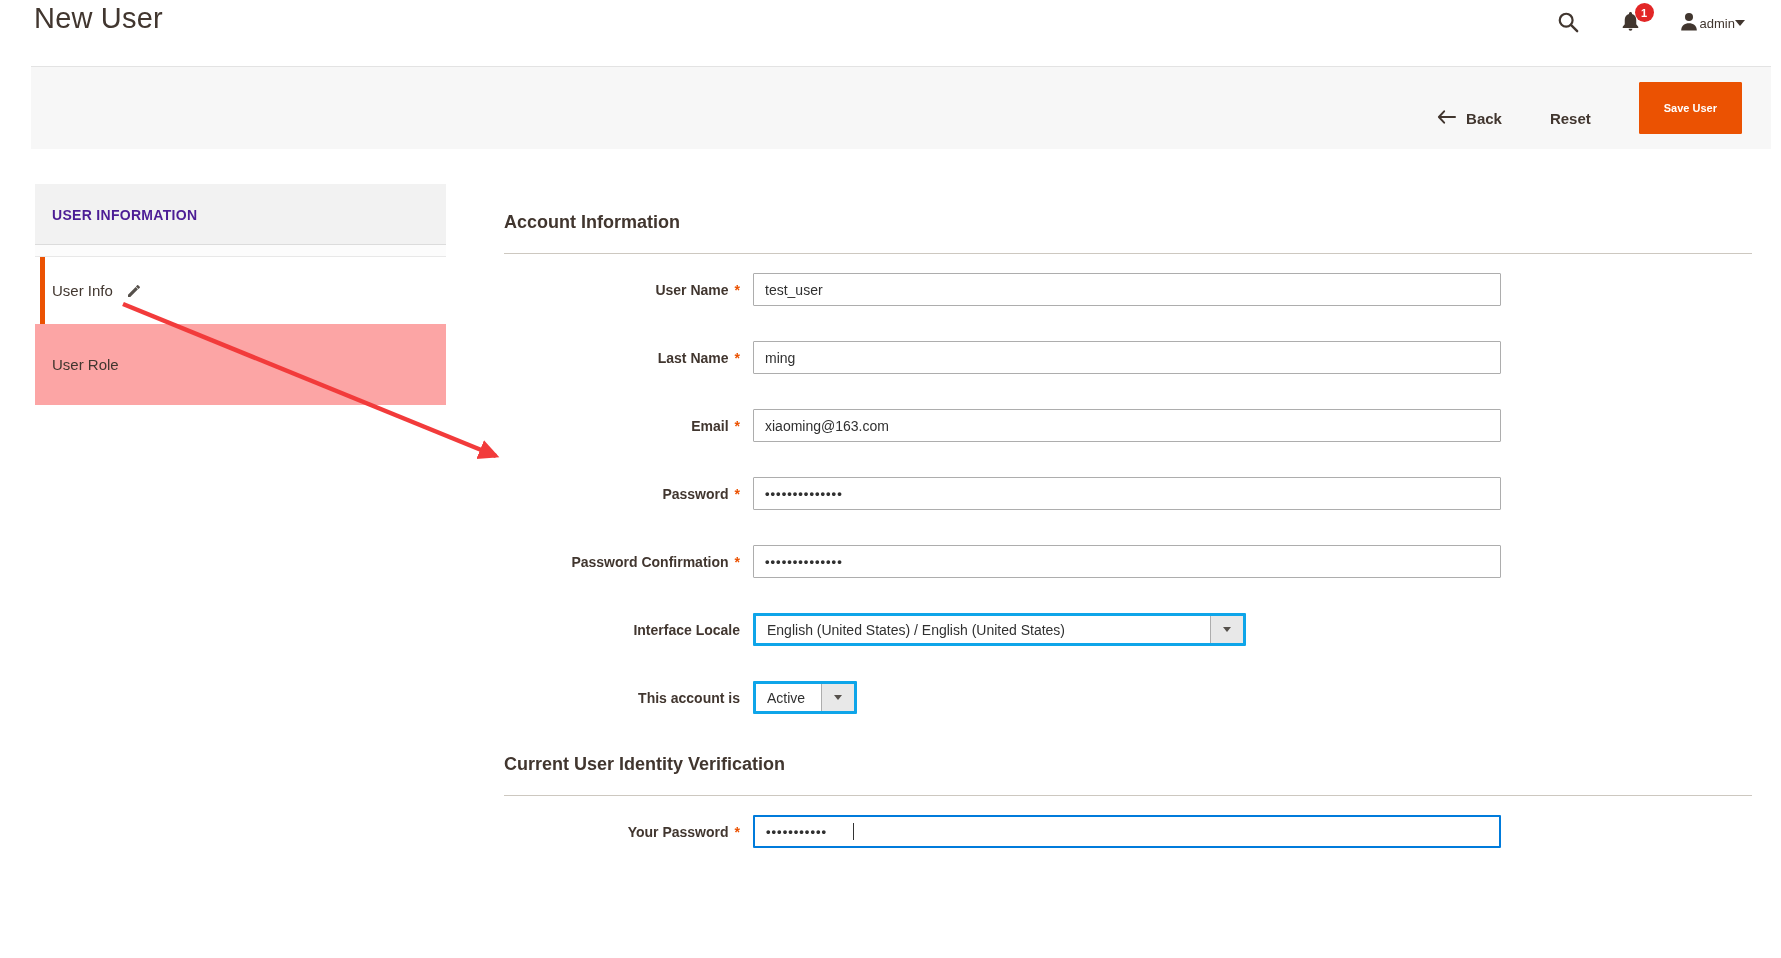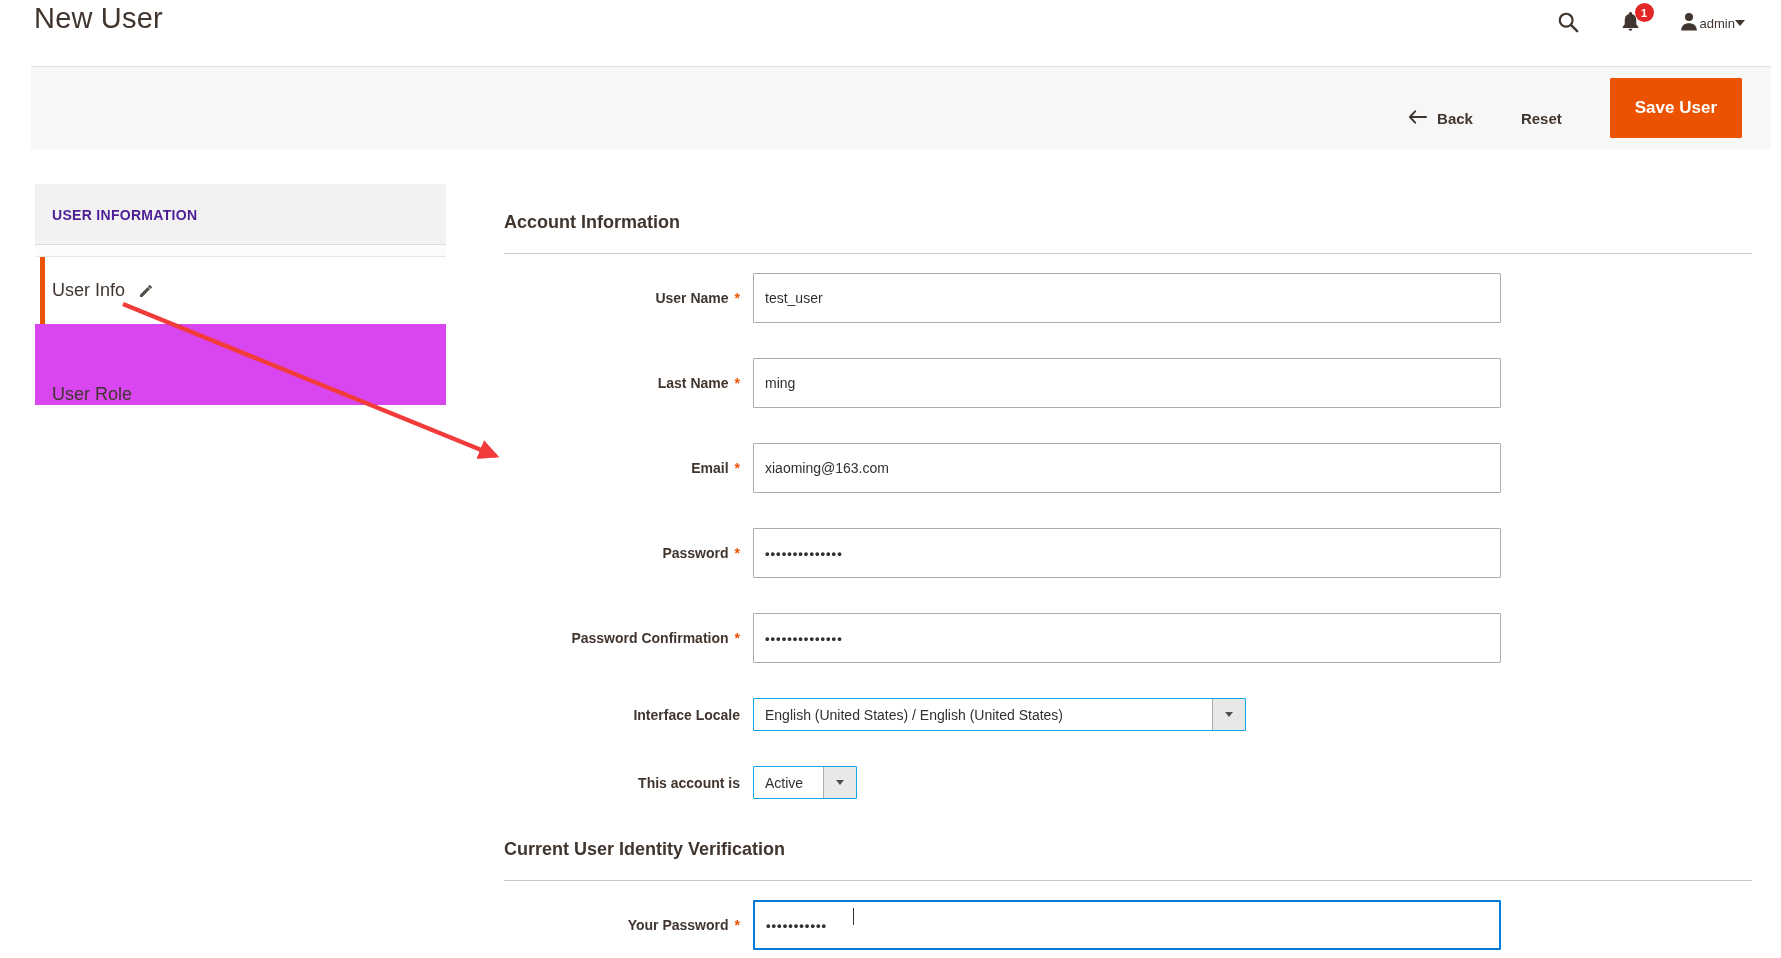--- a/index.html
+++ b/index.html
@@ -18,46 +18,46 @@
     background:#e22626; color:#fff; font-size:11px; font-weight:700; display:flex; align-items:center; justify-content:center; padding:0 4px; }
   .admin-menu { display:flex; align-items:center; background:none; border:none; cursor:pointer; }
   .admin-name { font-size:13px; color:#41362f; }
   .caret-down { width:0; height:0; border-left:5px solid transparent; border-right:5px solid transparent; border-top:6px solid #41362f; }
 
   
   .toolbar { position:absolute; left:31px; top:66px; width:1740px; height:83px; background:#f7f7f7; border-top:1px solid #e3e3e3;
     display:flex; align-items:center; justify-content:flex-end; gap:48px; padding-right:29px; }
   .link-btn { display:flex; align-items:center; gap:10px; background:none; border:none; cursor:pointer;
     font-size:15px; font-weight:600; color:#41362f; font-family:inherit;margin-top:20px; }
-  .primary-btn { background:#eb5202; border:1px solid #eb5202; color:#fff; font-weight:700; font-size:17px;
+  .primary-btn { background:#eb5202; border:1px solid #eb5202; color:#fff; font-weight:700; font-size:11px;
     padding:19px 24px; cursor:pointer; font-family:inherit; border-radius:1px; }
 
   
   .sidebar { position:absolute; left:35px; top:184px; width:411px; }
   .sidebar-heading { background:#f2f2f2; border-bottom:1px solid #dcdcdc; padding:23px 17px 21px;
     font-size:14px; font-weight:700; color:#4c1d95; letter-spacing:.3px; }
   .sidebar-gap { height:12px; border-bottom:1px solid #e8e8e8; background:#fcfcfc; }
-  .sidebar-item { position:relative; display:flex; align-items:center; padding:0 17px; font-size:18px; color:#41362f; cursor:pointer; }
+  .sidebar-item { position:relative; display:flex; align-items:center; padding:0 17px; font-size:15px; color:#41362f; cursor:pointer; }
   .sidebar-item.active { background:#fff; height:67px; }
   .sidebar-item.active::before { content:""; position:absolute; left:5px; top:0; bottom:0; width:5px; background:#eb5202; }
-  .sidebar-item.inactive { background:#d946ef; height:81px;align-items:flex-end; }
+  .sidebar-item.inactive { background:#fca5a5; height:81px; }
   .pencil { margin-left:13px; display:inline-flex; }
 
   
   .form-area { position:absolute; left:504px; top:212px; width:1248px; }
   .section-heading { font-size:18px; font-weight:600; color:#41362f; margin:0 0 20px; }
   .section-rule { border:none; border-top:1px solid #cdc8c0; margin:0 0 19px; }
   .field-row { display:flex; align-items:center; margin-bottom:35px; }
   .field-label { width:249px; text-align:right; padding-right:13px; font-size:14px; font-weight:600; color:#41362f; }
   .req { color:#eb5202; margin-left:6px; font-weight:700; }
-  .text-input { width:748px; height:50px; border:1px solid #adadad; border-radius:1px; background:#fff;
+  .text-input { width:748px; height:33px; border:1px solid #adadad; border-radius:1px; background:#fff;
     padding:0 11px; font-size:14px; color:#303030; font-family:inherit; outline:none; }
   .pwd { font-weight:700; letter-spacing:1px; font-size:13px; }
   .text-input.focused { border:2px solid #007bdb; }
-  .fake-select { display:flex; align-items:stretch; height:33px; border:1px solid #0ea5e9; border-radius:1px; background:#fff; cursor:pointer; }
+  .fake-select { display:flex; align-items:stretch; height:33px; border:3px solid #0ea5e9; border-radius:1px; background:#fff; cursor:pointer; }
   .fake-select .sel-text { display:flex; align-items:center; padding:0 11px; font-size:14px; color:#303030; flex:1; white-space:nowrap; }
   .fake-select .sel-btn { width:33px; background:#e8e8e8; border-left:1px solid #adadad; display:flex; align-items:center; justify-content:center; }
   .sel-caret { width:0; height:0; border-left:4.5px solid transparent; border-right:4.5px solid transparent; border-top:5.5px solid #55504b; }
   .w-locale { width:493px; }
   .w-status { width:104px; }
   .section2 { margin-top:40px; }
   .input-wrap { position:relative; display:flex; align-items:center; }
   .text-cursor { position:absolute; left:100px; top:8px; width:1px; height:17px; background:#333; }
 
   

